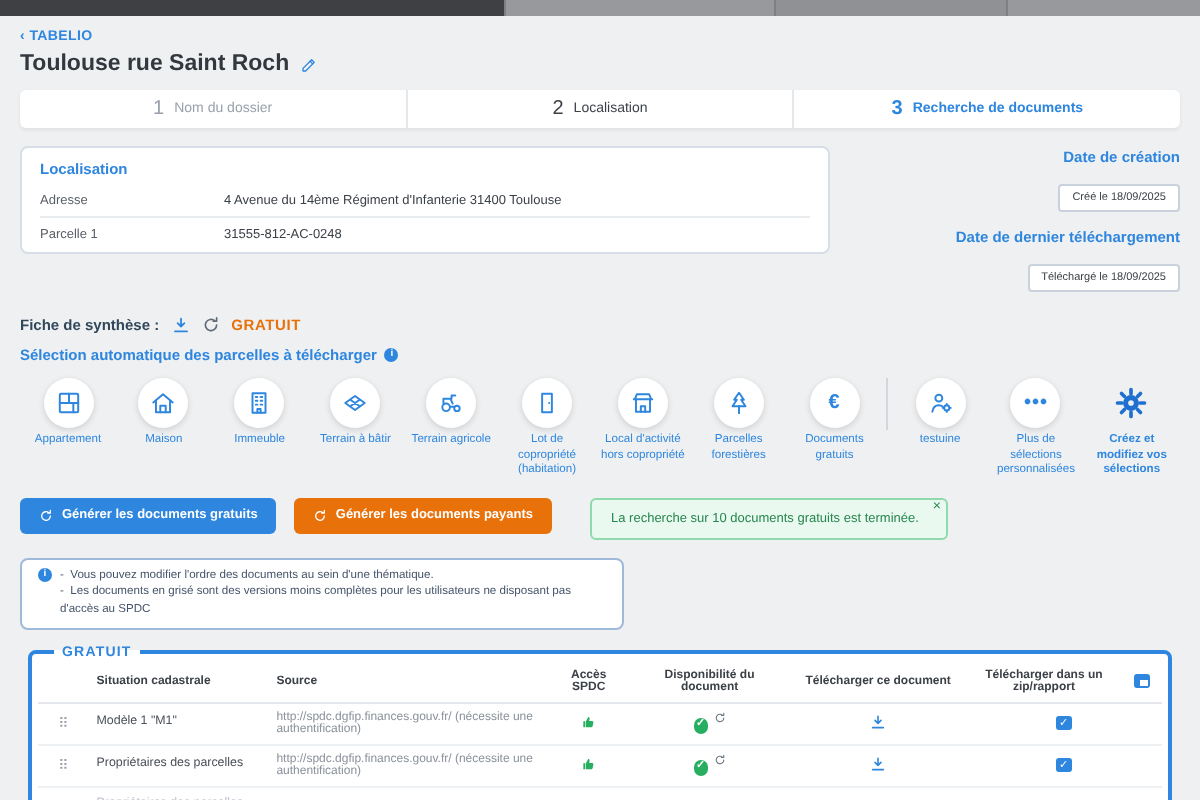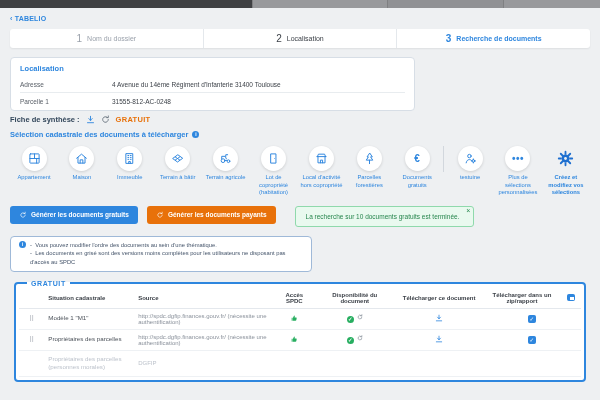--- a/index.html
+++ b/index.html
@@ -118,20 +118,29 @@
   <div class="tb-seg3"></div>
 </div>
 
 <div class="page">
 
   <div class="breadcrumb">
     <span>‹</span>
     <span>TABELIO</span>
   </div>
 
+  <div class="title-row">
+    <span class="title">Toulouse rue Saint Roch</span>
+    <span class="pencil">
+      <svg viewBox="0 0 24 24">
+          <path d="M4 16.5L15.5 5 19 8.5 7.5 20H4z"></path>
+          <path d="M13.5 7l3.5 3.5"></path>
+        </svg>
+    </span>
+  </div>
 
   <div class="stepper">
     <div class="step done">
       <span class="num">1</span>
       <span class="lbl">Nom du dossier</span>
     </div>
     <div class="step done2">
       <span class="num">2</span>
       <span class="lbl">Localisation</span>
     </div>
@@ -145,41 +154,47 @@
     <div class="loc-card">
       <div class="loc-title">Localisation</div>
       <div class="loc-row">
         <div class="loc-label">Adresse</div>
         <div class="loc-value">4 Avenue du 14ème Régiment d'Infanterie 31400 Toulouse</div>
       </div>
       <div class="loc-row">
         <div class="loc-label">Parcelle 1</div>
         <div class="loc-value">31555-812-AC-0248</div>
       </div>
+    </div>
+    <div class="dates-col">
+      <div class="date-title">Date de création</div>
+      <div class="date-box">Créé le 18/09/2025</div>
+      <div class="date-title">Date de dernier téléchargement</div>
+      <div class="date-box">Téléchargé le 18/09/2025</div>
     </div>
   </div>
 
   <div class="synthese-row">
     <span class="synthese-label">Fiche de synthèse :</span>
     <span class="mini-ic ic-blue">
       <svg viewBox="0 0 24 24" style="stroke-width:2.4">
           <path d="M12 3.5V14M12 14l-4.5-4.5M12 14l4.5-4.5M4 20.5h16"></path>
         </svg>
     </span>
     <span class="mini-ic ic-slate">
       <svg viewBox="0 0 24 24" style="stroke-width:2.2">
           <path d="M19.5 12a7.5 7.5 0 1 1-2.6-5.7"></path>
           <path d="M19.5 2.5v4.5H15"></path>
         </svg>
     </span>
     <span class="badge-payant">GRATUIT</span>
   </div>
 
   <div class="selection-title-row">
-    <span class="selection-title">Sélection cadastrale des documents à télécharger</span>
+    <span class="selection-title">Sélection automatique des parcelles à télécharger</span>
     <span class="info-dot">i</span>
   </div>
 
   <div class="categories">
       <div class="cat">
         <div class="cat-circle">
           <svg viewBox="0 0 24 24">
             <rect x="3.5" y="3.5" width="17" height="17" rx="1"></rect>
             <path d="M12 3.5V12M3.5 12H12M12 12h8.5M16 12v8.5"></path>
           </svg>

